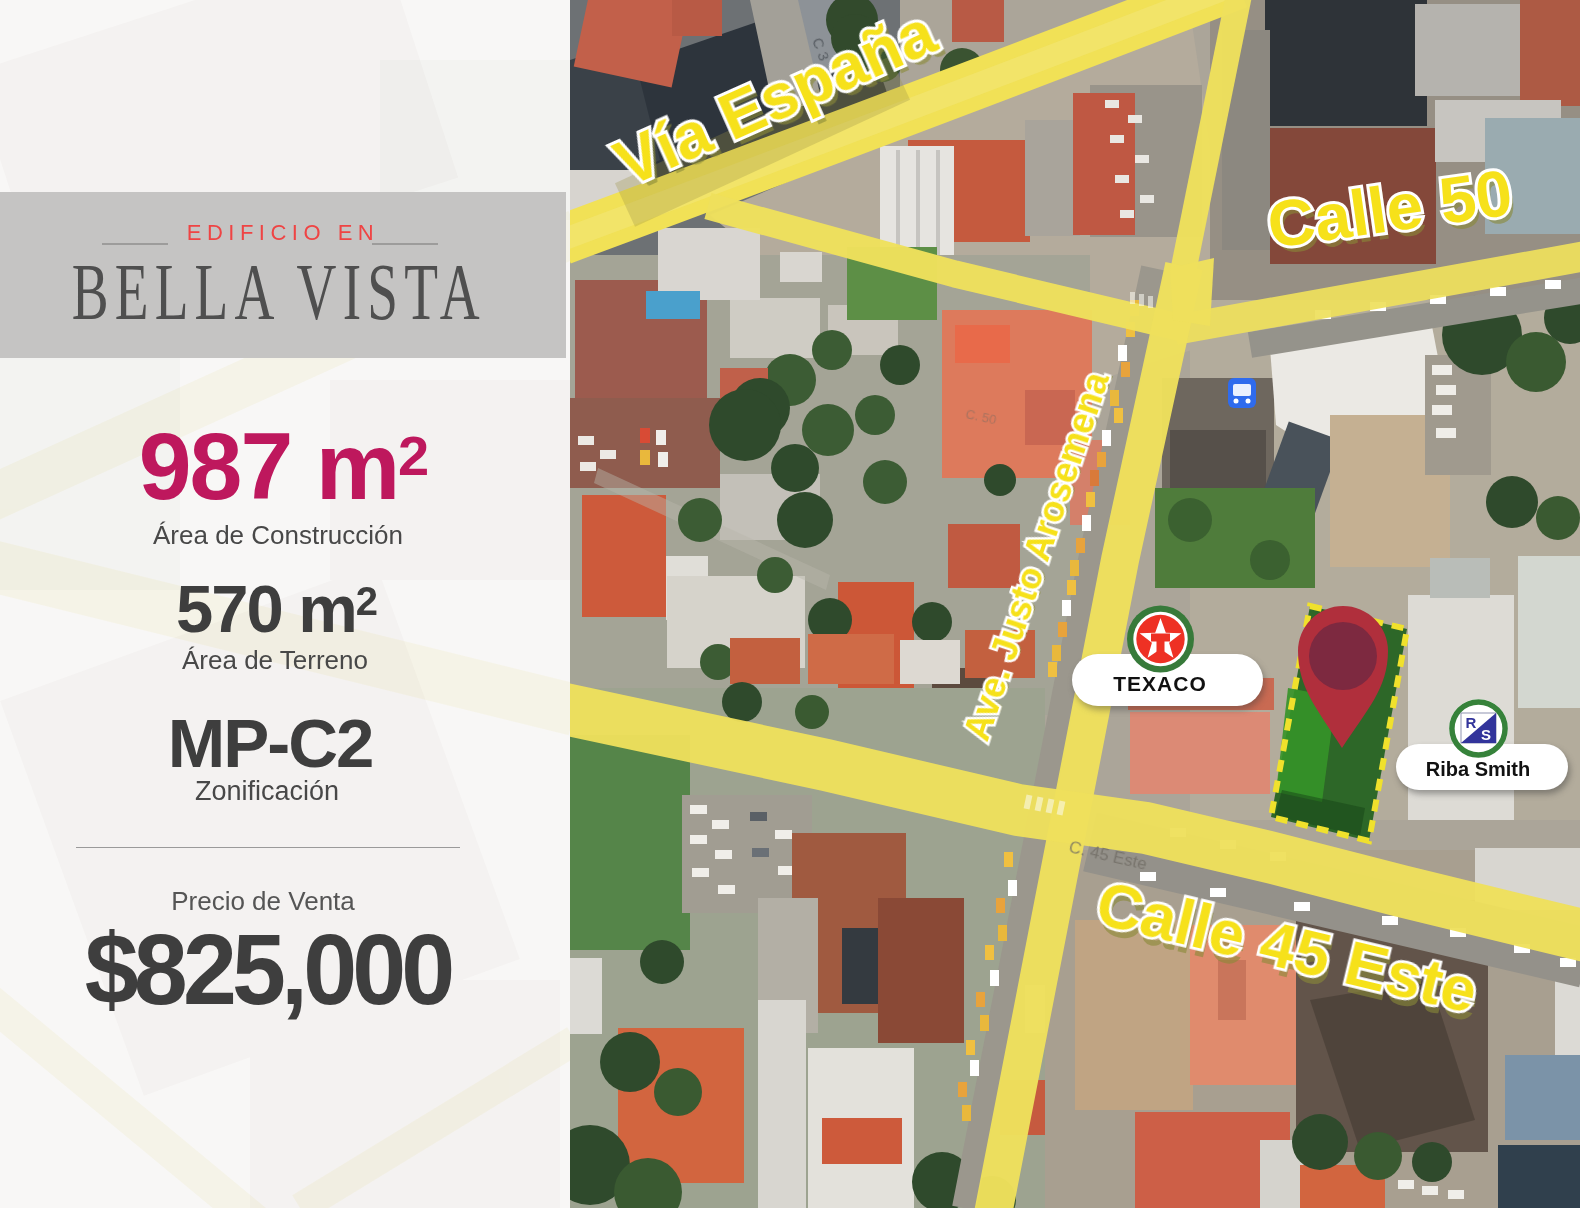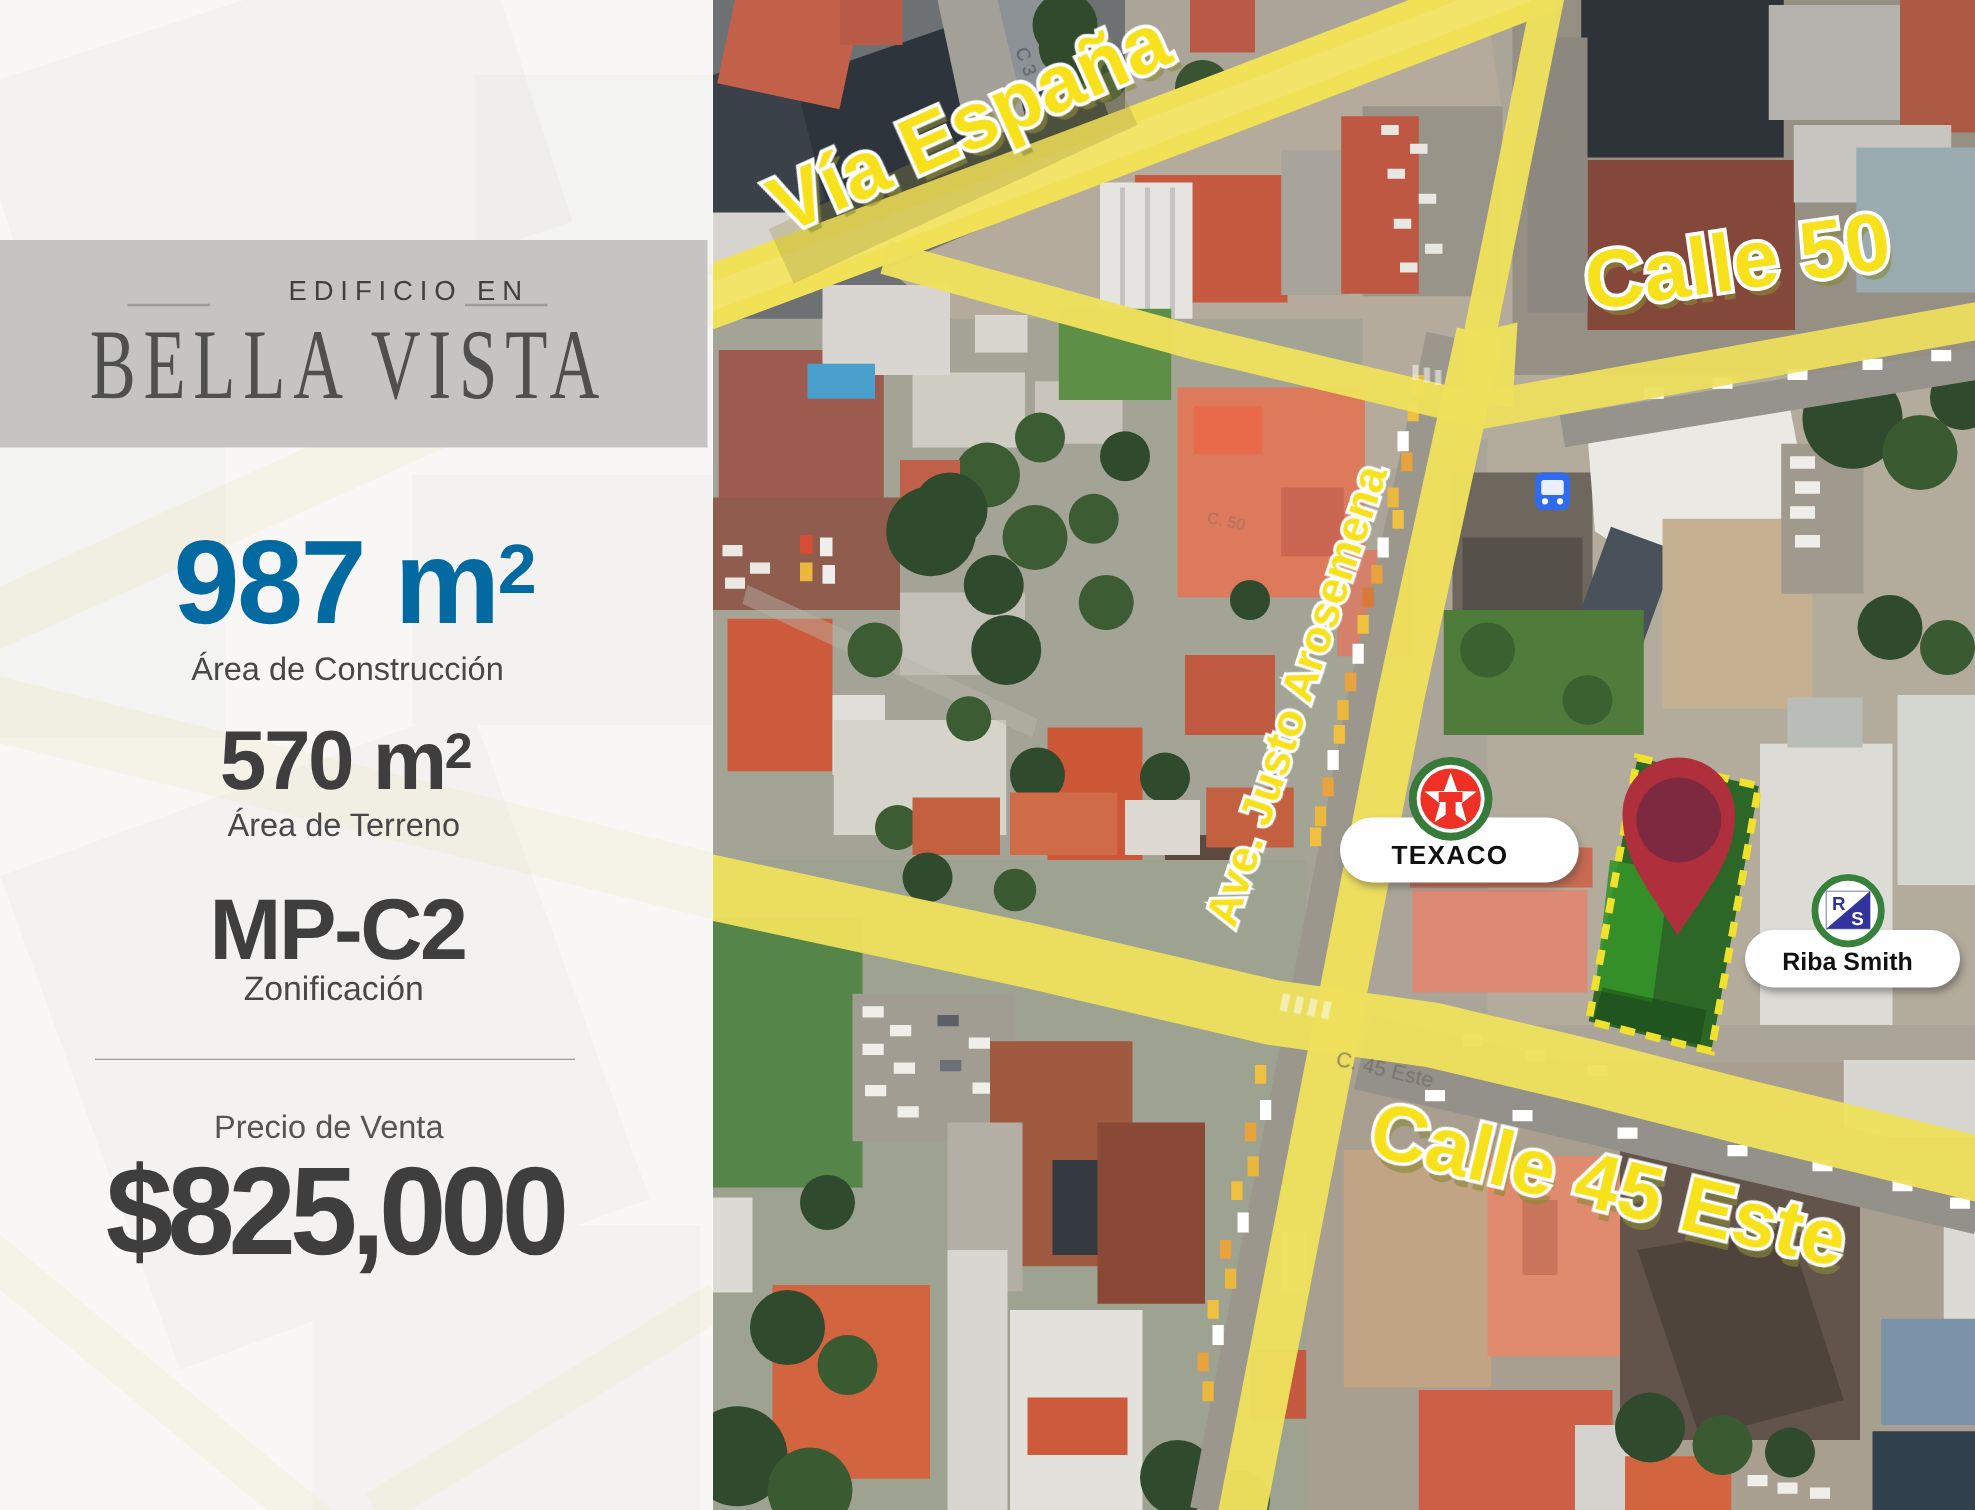--- a/index.html
+++ b/index.html
@@ -26,28 +26,28 @@
     <rect x="330" y="380" width="240" height="200"></rect>
   </g>
   <g opacity="0.03" fill="#5a7a52">
     <rect x="0" y="330" width="180" height="260"></rect>
     <rect x="380" y="60" width="190" height="160"></rect>
   </g>
 </svg>
 
 <div class="abs" style="left:0;top:192px;width:566px;height:166px;background:#c5c4c3;"></div>
 
-<div class="abs ctr" style="top:220px;font-size:22px;letter-spacing:5.5px;color:#404040;margin-left:44px;">EDIFICIO EN</div>
+<div class="abs ctr" style="top:220px;font-size:22px;letter-spacing:5.5px;color:#ef4444;">EDIFICIO EN</div>
 
 <div class="abs" style="left:102px;top:243px;width:66px;height:2px;background:#9d9c9b;"></div>
 <div class="abs" style="left:372px;top:243px;width:66px;height:2px;background:#9d9c9b;"></div>
 
 <div class="abs ctr" style="left:-16px;top:247px;font-family:'Liberation Serif',serif;font-size:80px;letter-spacing:9px;color:#4f4f4f;transform:scaleX(0.69);transform-origin:283px 0;white-space:nowrap;">BELLA VISTA</div>
 
-<div class="abs ctr" style="top:412px;font-size:95px;letter-spacing:-2px;font-weight:bold;color:#0369a1;">987 m<span style="font-size:56px;vertical-align:24px;">2</span></div>
+<div class="abs ctr" style="top:412px;font-size:95px;letter-spacing:-2px;font-weight:bold;color:#be185d;">987 m<span style="font-size:56px;vertical-align:24px;">2</span></div>
 
 <div class="abs ctr" style="left:-5px;top:520px;font-size:26px;color:#484848;">Área de Construcción</div>
 
 <div class="abs ctr" style="left:-7px;top:570px;font-size:67px;letter-spacing:-2px;font-weight:bold;color:#3e3e3e;">570 m<span style="font-size:40px;vertical-align:17px;">2</span></div>
 
 <div class="abs ctr" style="left:-8px;top:645px;font-size:26px;color:#484848;">Área de Terreno</div>
 
 <div class="abs ctr" style="left:-13px;top:704px;font-size:69px;letter-spacing:-2px;font-weight:bold;color:#3e3e3e;">MP-C2</div>
 
 <div class="abs ctr" style="left:-16px;top:776px;font-size:27px;color:#484848;">Zonificación</div>

